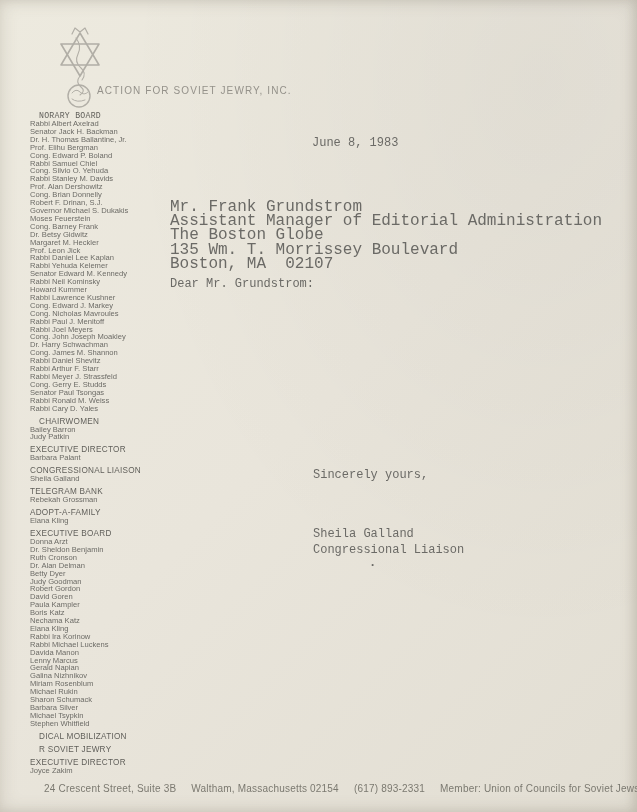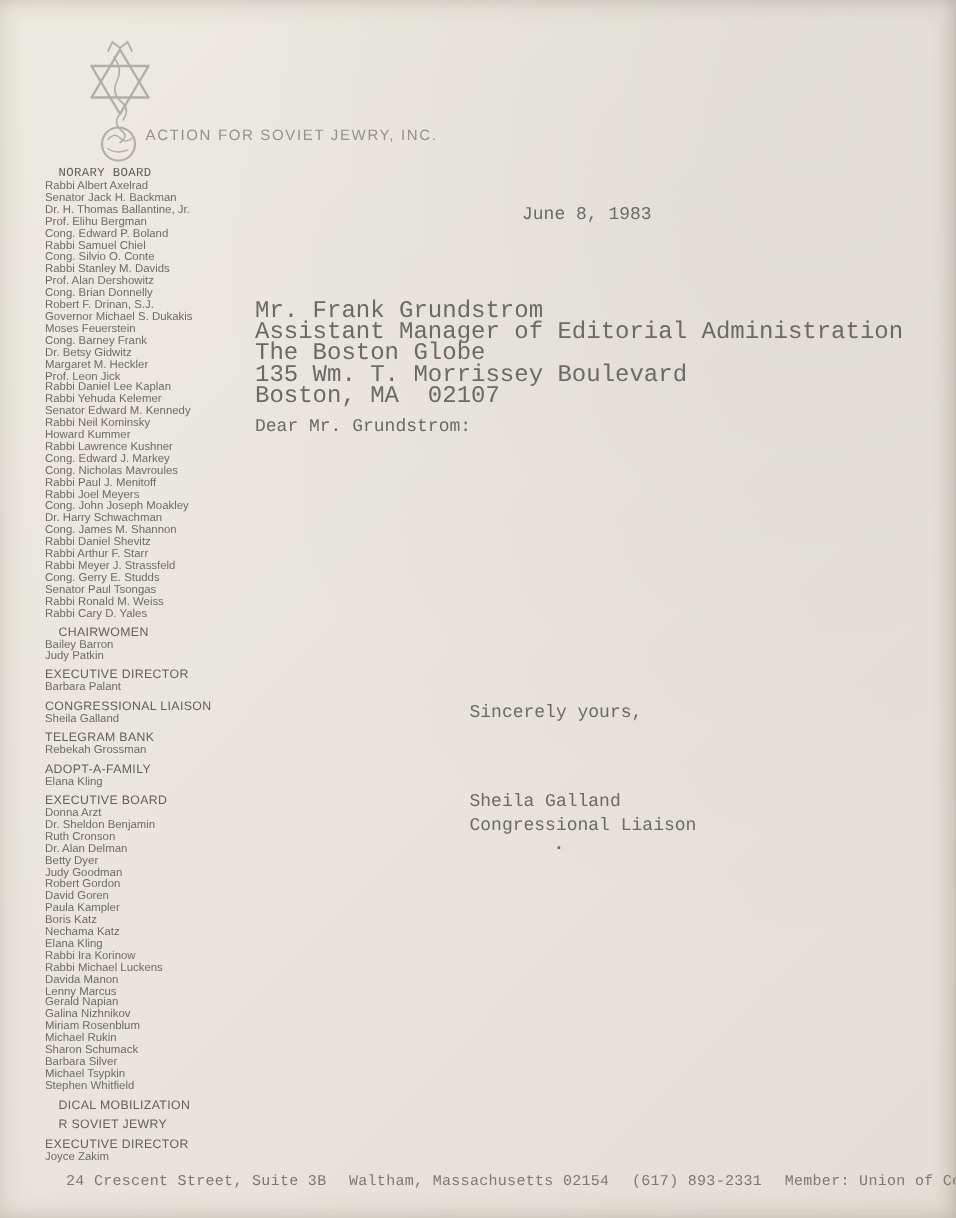--- a/index.html
+++ b/index.html
@@ -25,36 +25,36 @@
   .sidebar{position:absolute;left:30px;top:111px;width:160px;color:#6b6a66;}
   .sb-heading{
     font-size:8.2px;line-height:9px;letter-spacing:.25px;
     color:#605f5a;margin-top:4px;white-space:nowrap;
   }
   .sb-section:first-child .sb-heading{margin-top:0;font-family:Liberation Mono, monospace;}
   .sb-heading.indent{padding-left:9px;}
   .sb-name{font-size:7.6px;line-height:7.9px;color:#6c6b66;white-space:nowrap;}
   
   .typewriter{font-family:"Liberation Mono","DejaVu Sans Mono",monospace;color:#6b6a66;}
-  .date{position:absolute;left:312px;top:136px;font-size:12px;margin-left:36px;}
+  .date{position:absolute;left:312px;top:136px;font-size:12px;}
   .recipient{
     position:absolute;left:170px;top:200px;font-size:16px;
     line-height:14.2px;white-space:pre-wrap;
   }
   .salutation{position:absolute;left:170px;top:277px;font-size:12px;}
   .paragraphs{position:absolute;left:170px;top:300px;width:372px;}
   .para{font-size:12px;line-height:13.4px;white-space:pre-wrap;margin:0 0 12px 0;}
   .closing{position:absolute;left:313px;top:468px;font-size:12px;}
   .signature{position:absolute;left:313px;top:527px;font-size:12px;line-height:15.5px;}
   .sig-dot{position:absolute;left:369px;top:556px;font-size:12px;font-weight:bold;}
   
   .footer{
     position:absolute;left:44px;top:783px;width:560px;
     display:flex;gap:15px;white-space:nowrap;
-    font-size:10px;letter-spacing:.2px;color:#7b7970;font-family:Liberation Mono, monospace;
+    font-size:10px;letter-spacing:.2px;color:#7b7970;
   }
 </style>
 </head>
 <body>
 
 <div class="page">
 
   <svg class="logo" viewBox="0 0 68 86" fill="none" stroke="#a3a099" stroke-width="1.6" stroke-linejoin="round" stroke-linecap="round">
 
     <path d="M26,10 l3,-6 l5,4 l5,-4 l3,6" stroke-width="1.2"></path>
@@ -74,21 +74,21 @@
 
   <div class="sidebar">
       <div class="sb-section">
         <div class="sb-heading indent">NORARY BOARD</div>
         <div class="sb-name">Rabbi Albert Axelrad</div>
         <div class="sb-name">Senator Jack H. Backman</div>
         <div class="sb-name">Dr. H. Thomas Ballantine, Jr.</div>
         <div class="sb-name">Prof. Elihu Bergman</div>
         <div class="sb-name">Cong. Edward P. Boland</div>
         <div class="sb-name">Rabbi Samuel Chiel</div>
-        <div class="sb-name">Cong. Silvio O. Conte</div>
+        <div class="sb-name">Cong. Silvio O. Yehuda</div>
         <div class="sb-name">Rabbi Stanley M. Davids</div>
         <div class="sb-name">Prof. Alan Dershowitz</div>
         <div class="sb-name">Cong. Brian Donnelly</div>
         <div class="sb-name">Robert F. Drinan, S.J.</div>
         <div class="sb-name">Governor Michael S. Dukakis</div>
         <div class="sb-name">Moses Feuerstein</div>
         <div class="sb-name">Cong. Barney Frank</div>
         <div class="sb-name">Dr. Betsy Gidwitz</div>
         <div class="sb-name">Margaret M. Heckler</div>
         <div class="sb-name">Prof. Leon Jick</div>

